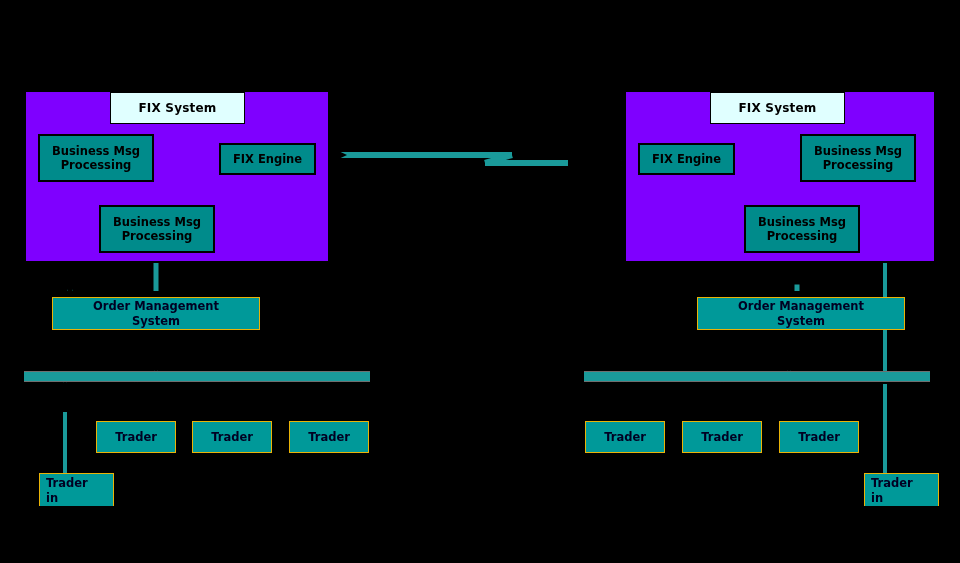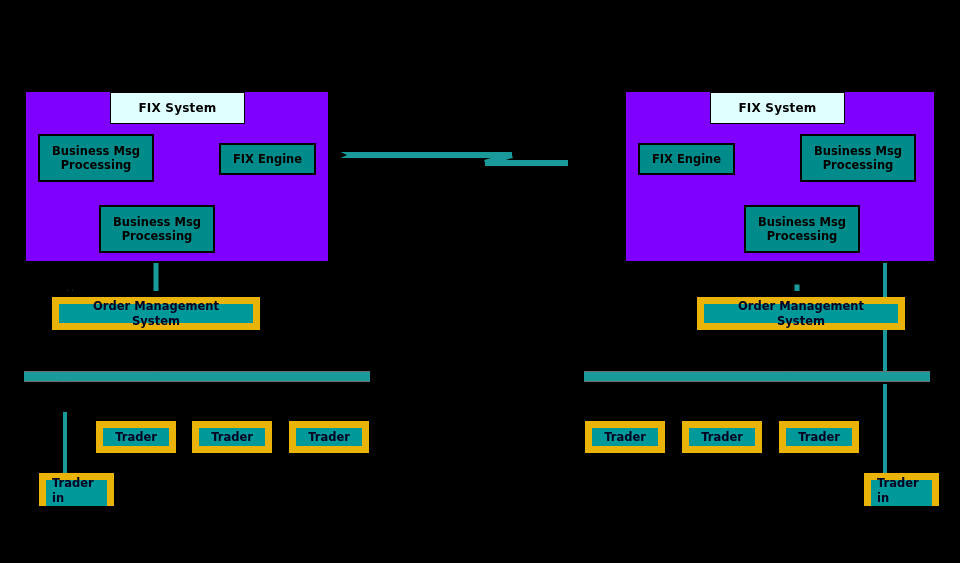--- a/index.html
+++ b/index.html
@@ -45,21 +45,21 @@
     text-align: center;
     font-weight: bold;
     font-size: 11.5px;
     color: #000000;
     line-height: 1.25;
     padding: 2px 4px;
   }
   .bluebox {
     position: absolute;
     background: #009999;
-    border: 7px solid #eab308;
+    border: 1px solid #eab308;
     box-sizing: border-box;
     display: flex;
     align-items: center;
     justify-content: center;
     text-align: center;
     font-weight: bold;
     font-size: 11.5px;
     color: #000022;
     line-height: 1.3;
     padding: 2px 16px;

